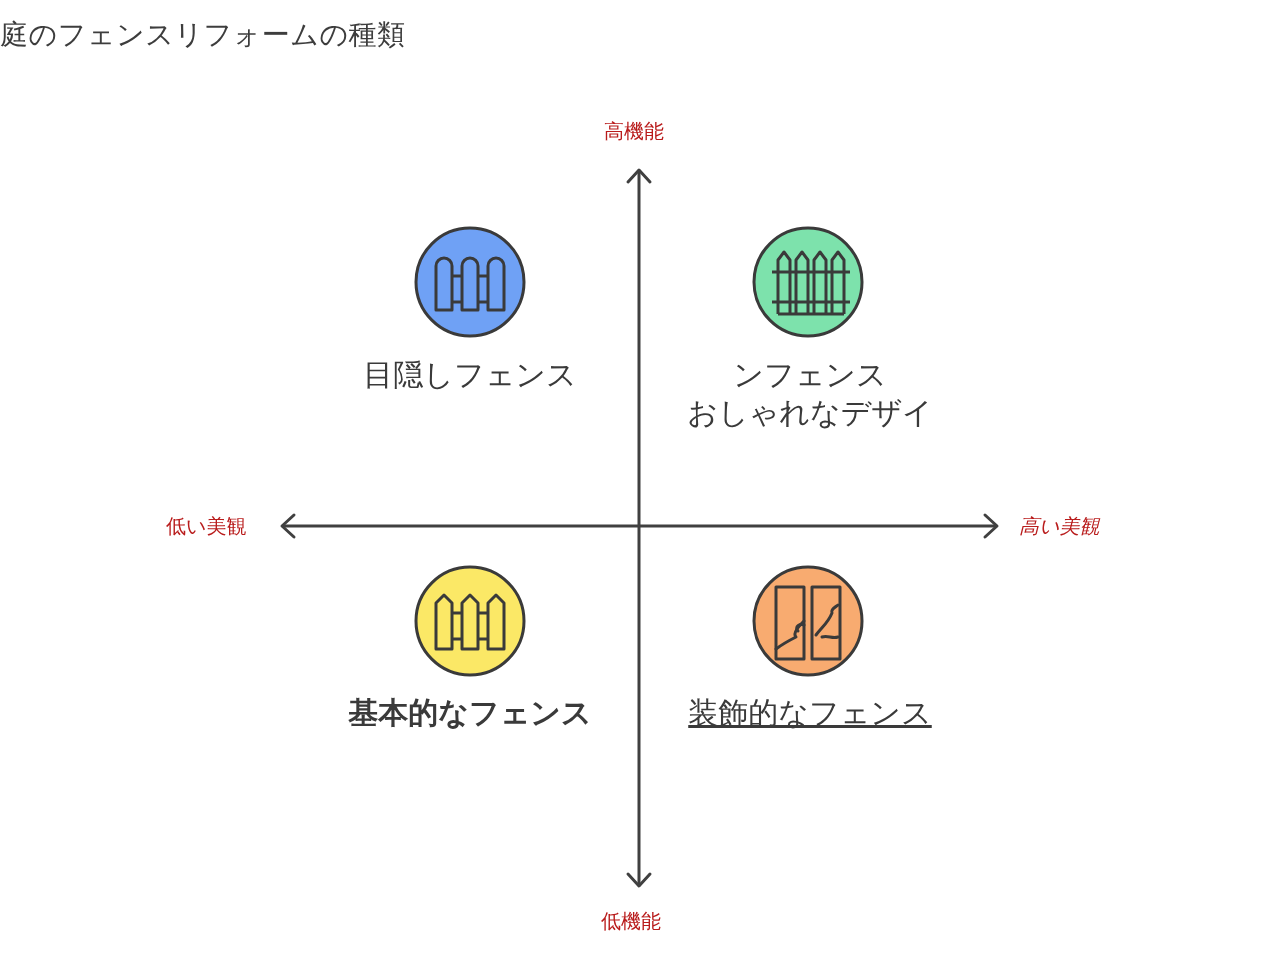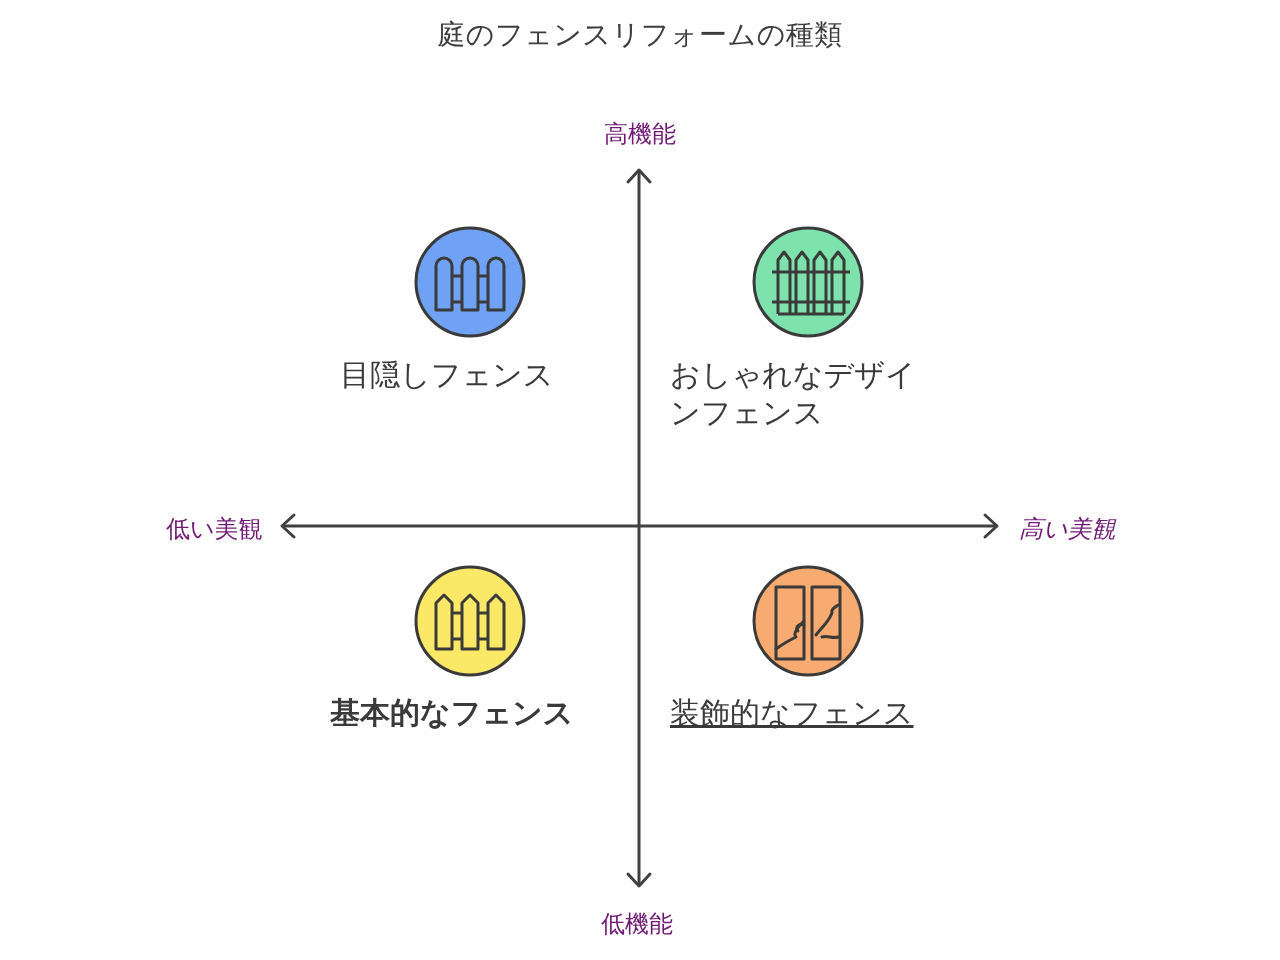--- a/index.html
+++ b/index.html
@@ -4,31 +4,31 @@
   <style>
     html, body { margin: 0; padding: 0; }
     body {
       width: 1280px; height: 960px; background: #ffffff;
       position: relative; overflow: hidden;
       font-family: "DejaVu Sans", sans-serif;
       color: #3a3a3a;
     }
     .title {
       position: absolute; left: 0; top: 16px; width: 1280px;
-      text-align: center; font-size: 28px; color: #3d3d3d; letter-spacing: 0.5px;
+      font-size: 28px; color: #3d3d3d; letter-spacing: 0.5px;
     }
     .axis-label {
-      position: absolute; font-size: 24px; color: #701a75; white-space: nowrap;
+      position: absolute; font-size: 20px; color: #b91c1c; white-space: nowrap;
     }
     .axes { position: absolute; left: 0; top: 0; }
     .quad-icon {
       position: absolute; width: 112px; height: 112px;
     }
     .quad-label {
-      position: absolute; font-size: 30px; color: #3a3a3a; text-align: left;
+      position: absolute; font-size: 30px; color: #3a3a3a; text-align: center;
       line-height: 38px; white-space: nowrap;
     }
   </style>
 </head>
 <body>
 
 <div class="title">庭のフェンスリフォームの種類</div>
 
 <svg class="axes" width="1280" height="960">
   <g stroke="#404040" stroke-width="3" fill="none" stroke-linecap="round" stroke-linejoin="round">
@@ -66,22 +66,22 @@
     <path d="M26,88 V34 L32,26 L38,34 V88"></path>
     <path d="M44,88 V34 L50,26 L56,34 V88"></path>
     <path d="M62,88 V34 L68,26 L74,34 V88"></path>
     <path d="M80,88 V34 L86,26 L92,34 V88"></path>
     <line x1="20" y1="46" x2="98" y2="46"></line>
     <line x1="20" y1="76" x2="98" y2="76"></line>
     <line x1="26" y1="88" x2="92" y2="88"></line>
   </g>
 </svg>
 <div class="quad-label" style="left:670px; top:356px; width:280px;">
+  <div>ンフェンス</div>
   <div>おしゃれなデザイ</div>
-  <div>ンフェンス</div>
 </div>
 
 <svg class="quad-icon" style="left:414px; top:565px;" viewBox="0 0 112 112">
   <circle cx="56" cy="56" r="54" fill="#fbe866" stroke="#3a3a3a" stroke-width="3"></circle>
   <g fill="none" stroke="#3a3a3a" stroke-width="3" stroke-linejoin="round">
     <path d="M22,84 V38 L30,30 L38,38 V84 Z"></path>
     <path d="M48,84 V38 L56,30 L64,38 V84 Z"></path>
     <path d="M74,84 V38 L82,30 L90,38 V84 Z"></path>
     <line x1="38" y1="48" x2="48" y2="48"></line>
       <line x1="64" y1="48" x2="74" y2="48"></line>

